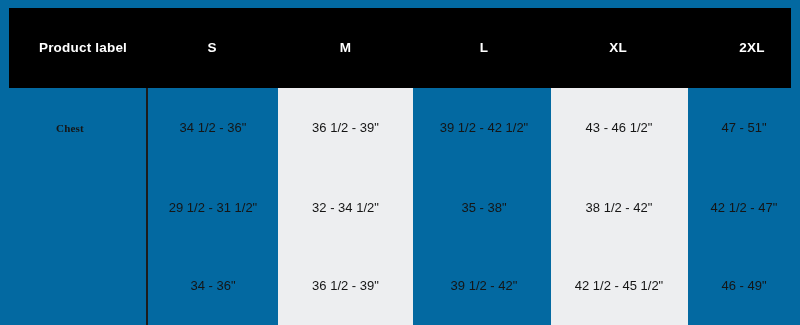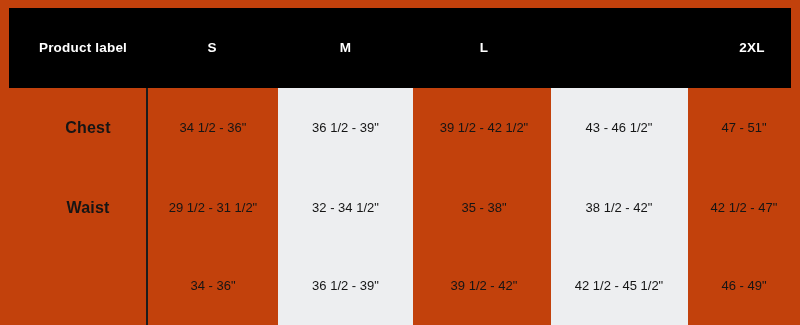--- a/index.html
+++ b/index.html
@@ -12,21 +12,21 @@
     height: 325px;
     overflow: hidden;
     font-family: "Liberation Sans", sans-serif;
     color: #111111;
   }
 
   #size-chart {
     position: relative;
     width: 800px;
     height: 325px;
-    background: #c2410c;
+    background: #0369a1;
   }
 
   
   .zebra-col {
     position: absolute;
     top: 88px;
     bottom: 0;
     background: #edeef0;
     z-index: 0;
   }
@@ -97,25 +97,26 @@
     align-items: center;
     justify-content: center;
     text-align: center;
     font-size: 13px;
     line-height: 1.5;
     color: #151515;
     padding: 0 6px;
     box-sizing: border-box;
   }
   .cell-label {
-    left: 20px;
+    left: 2px;
     width: 136px;
     font-weight: bold;
-    font-size: 16px;
+    font-size: 11px;
     letter-spacing: 0.2px;
+    font-family: Liberation Serif, serif;
   }
   .cell-s   { left: 150px; width: 126px; }
   .cell-m   { left: 280px; width: 131px; }
   .cell-l   { left: 420px; width: 128px; }
   .cell-xl  { left: 553px; width: 132px; }
   .cell-2xl { left: 690px; width: 108px; }
 </style>
 </head>
 <body>
 
@@ -125,33 +126,33 @@
   <div class="zebra-col zebra-xl"></div>
 
   <div class="col-divider"></div>
 
   <div class="header-band"></div>
 
   <div class="hdr-cell hdr-label">Product label</div>
   <div class="hdr-cell hdr-s">S</div>
   <div class="hdr-cell hdr-m">M</div>
   <div class="hdr-cell hdr-l">L</div>
+  <div class="hdr-cell hdr-xl">XL</div>
   <div class="hdr-cell hdr-2xl">2XL</div>
 
   <div class="row row-chest">
     <div class="cell cell-label">Chest</div>
     <div class="cell cell-s">34 1/2 - 36"</div>
     <div class="cell cell-m">36 1/2 - 39"</div>
     <div class="cell cell-l">39 1/2 - 42 1/2"</div>
     <div class="cell cell-xl">43 - 46 1/2"</div>
     <div class="cell cell-2xl">47 - 51"</div>
   </div>
 
   <div class="row row-waist">
-    <div class="cell cell-label">Waist</div>
     <div class="cell cell-s">29 1/2 - 31 1/2"</div>
     <div class="cell cell-m">32 - 34 1/2"</div>
     <div class="cell cell-l">35 - 38"</div>
     <div class="cell cell-xl">38 1/2 - 42"</div>
     <div class="cell cell-2xl">42 1/2 - 47"</div>
   </div>
 
   <div class="row row-hip">
     <div class="cell cell-s">34 - 36"</div>
     <div class="cell cell-m">36 1/2 - 39"</div>

